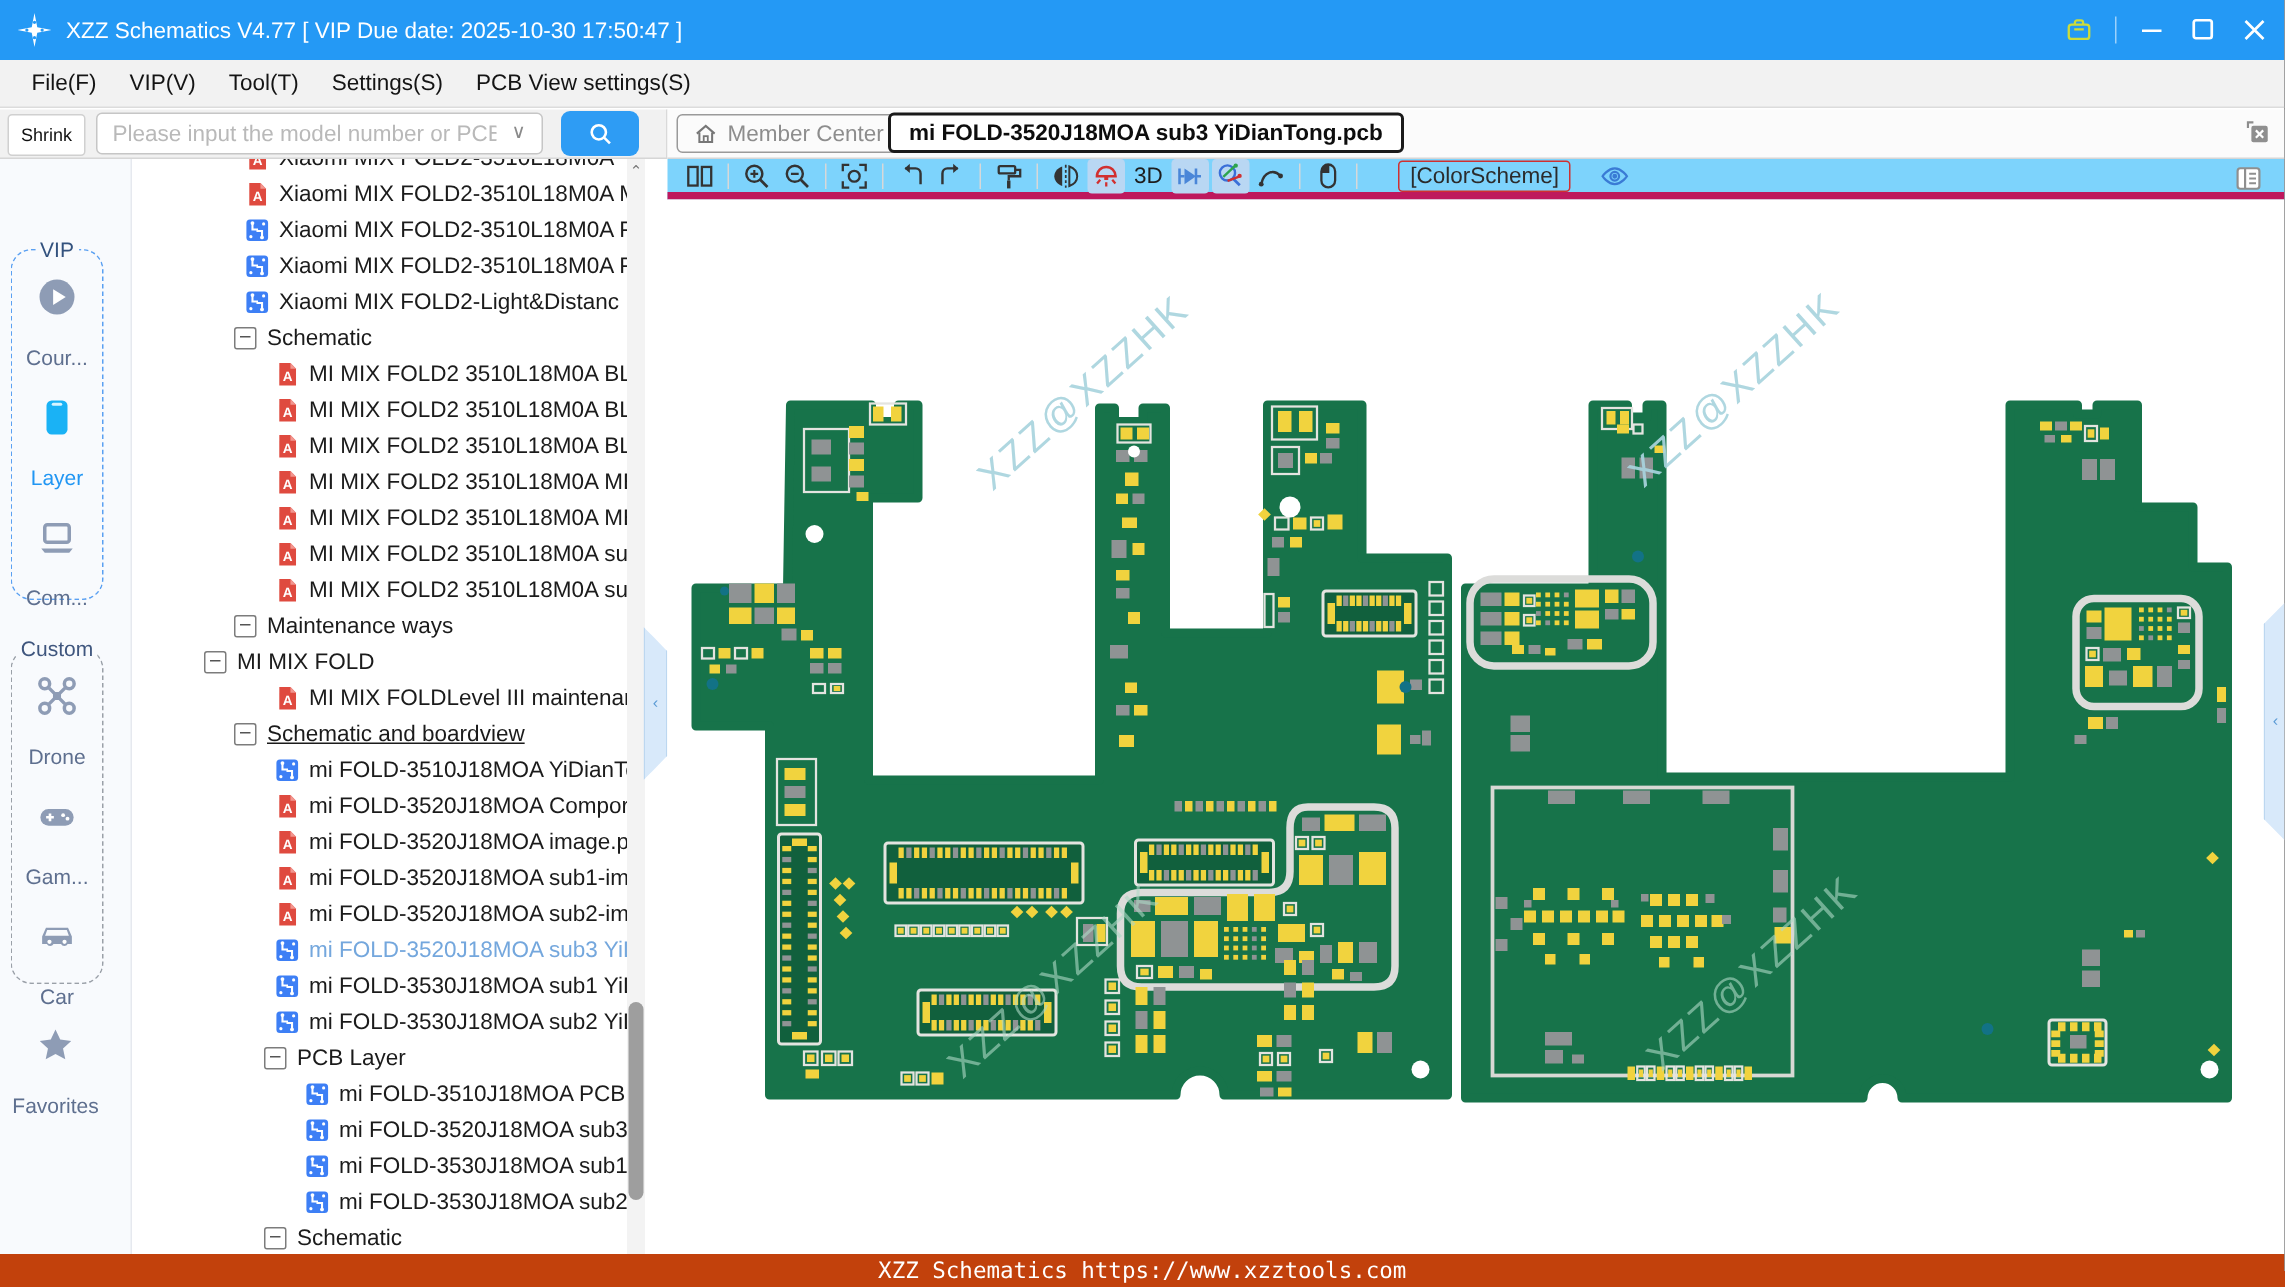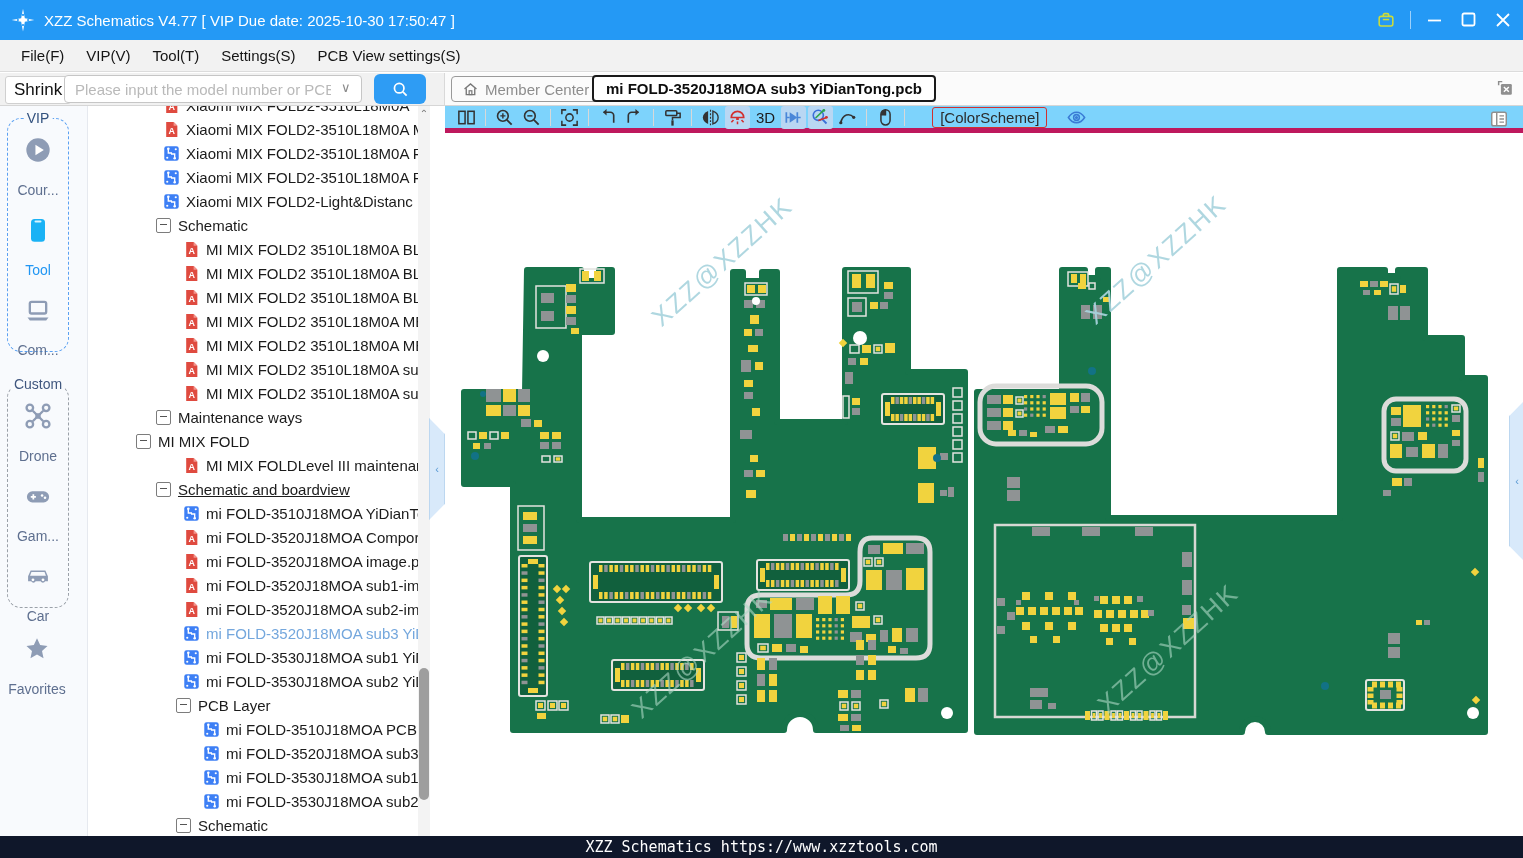--- a/index.html
+++ b/index.html
@@ -11,32 +11,32 @@
   #app-logo{margin-left:10px;width:26px;height:26px;}
   #window-title{color:#fff;font-size:15px;margin-left:8px;}
   #win-controls{position:absolute;right:10px;top:0;height:40px;display:flex;align-items:center;gap:14px;}
   .winbtn{width:20px;height:20px;display:grid;place-items:center;cursor:default;}
   .win-sep{width:1px;height:18px;background:rgba(255,255,255,.55);}
   
   #menubar{position:absolute;left:0;top:40px;width:1523px;height:32px;background:#f2f2f2;border-bottom:1px solid #dcdcdc;display:flex;align-items:center;padding-left:10px;box-sizing:border-box;}
   .menu-item{font-size:15px;color:#141414;padding:0 11px;height:100%;display:flex;align-items:center;}
   
   #topbar-left{position:absolute;left:0;top:73px;width:445px;height:33px;background:#f1f1f1;border-right:1px solid #d9d9d9;border-bottom:1px solid #d6d6d6;box-sizing:border-box;}
-  #shrink-btn{position:absolute;left:5px;top:3px;height:26px;padding:0 8px;background:#fff;border:1px solid #d0d0d0;border-radius:3px;font-size:17px;color:#111;display:flex;align-items:center;}
+  #shrink-btn{position:absolute;left:5px;top:3px;height:26px;padding:0 8px;background:#fff;border:1px solid #d0d0d0;border-radius:3px;font-size:12px;color:#111;display:flex;align-items:center;}
   #model-search{position:absolute;left:64px;top:2px;width:298px;height:28px;border:1px solid #c6c6c6;border-radius:4px;background:#fff;font-size:15px;color:#333;padding:0 30px 0 10px;box-sizing:border-box;font-family:"Liberation Sans",sans-serif;}
   #model-search::placeholder{color:#b9b9b9;}
   #search-chevron{position:absolute;left:341px;top:7px;color:#8a8a8a;font-size:13px;}
   #search-btn{position:absolute;left:374px;top:1px;width:52px;height:30px;background:#2e9cf4;border-radius:6px;display:grid;place-items:center;}
   #topbar-right{position:absolute;left:445px;top:73px;width:1078px;height:33px;background:#fbfbfb;border-bottom:1px solid #d6d6d6;box-sizing:border-box;}
   #member-center{position:absolute;left:6px;top:3px;height:24px;border:1px solid #9a9a9a;border-radius:4px;background:#fbfbfb;display:flex;align-items:center;gap:6px;padding:0 10px;color:#8d8d8d;font-size:15px;}
   #pcb-tab{position:absolute;left:147px;top:2px;height:23px;border:2px solid #1a1a1a;border-radius:4px;background:#fff;display:flex;align-items:center;padding:0 12px;font-size:15px;font-weight:bold;color:#0d0d0d;}
   #close-tabs{position:absolute;right:8px;top:5px;width:20px;height:20px;}
   
   #sidebar{position:absolute;left:0;top:106px;width:88px;height:730px;background:#f8fafd;border-right:1px solid #e6e9ef;box-sizing:border-box;}
-  .side-group{position:absolute;left:7px;width:60px;border-radius:14px;display:flex;flex-direction:column;align-items:center;padding:16px 0 10px 0;}
+  .side-group{position:absolute;left:7px;width:60px;border-radius:14px;display:flex;flex-direction:column;align-items:center;padding:16px 0 10px 0;margin-top:48px;}
   .side-group.vip{top:12px;height:206px;border:1.5px dashed #5aa0f2;}
   .side-group.custom{top:278px;height:196px;border:1.5px dashed #9aa0a8;}
   .side-group.plain{top:512px;border:none;width:74px;left:0;}
   .side-group-label{position:absolute;top:-9px;left:50%;transform:translateX(-50%);background:#f8fafd;padding:0 3px;font-size:14px;color:#3f567e;}
   .side-group.vip .side-group-label{color:#33527e;}
   .side-item{display:flex;flex-direction:column;align-items:center;gap:17px;margin-bottom:17px;}
   .side-icon{width:30px;height:30px;display:grid;place-items:center;}
   .side-icon svg{width:28px;height:28px;}
   .side-label{font-size:14px;color:#5e6f8f;}
   .side-item.active .side-label{color:#2196f3;}
@@ -61,21 +61,21 @@
   #viewer-toolbar{position:absolute;left:445px;top:106px;width:1078px;height:27px;background:#7dd3fc;border-bottom:5px solid #be185d;display:flex;align-items:center;padding-left:8px;box-sizing:border-box;}
   .tb-btn{width:25px;height:23px;display:grid;place-items:center;margin:0 1px;border-radius:3px;}
   .tb-btn svg{width:21px;height:21px;}
   .tb-btn.active{background:#b9d7f3;}
   .tb-sep{width:1px;height:17px;background:#d8d8d8;margin:0 5px;}
   .tb-label{font-size:15px;color:#1d1d1d;margin:0 3px;padding:0 2px;}
   .tb-label.boxed{border:1.5px solid #d03030;border-radius:3px;padding:1px 7px;margin-left:22px;color:#2b2b2b;}
   #panel-toggle{position:absolute;right:11px;top:3px;width:20px;height:20px;}
   #pcb-canvas{position:absolute;left:445px;top:133px;width:1078px;height:703px;background:#fff;}
   
-  #statusbar{position:absolute;left:0;top:836px;width:1523px;height:22px;background:#0f172a;display:flex;align-items:center;justify-content:center;}
+  #statusbar{position:absolute;left:0;top:836px;width:1523px;height:22px;background:#c2410c;display:flex;align-items:center;justify-content:center;}
   #status-text{color:#fff;font-size:15px;font-family:"DejaVu Sans Mono",monospace;}
 </style>
 </head>
 <body>
 
 <div id="app">
 
   <div id="titlebar">
     <svg id="app-logo" viewBox="0 0 24 24">
       <path d="M12 1.5l1.7 8.8 8.8 1.7-8.8 1.7-1.7 8.8-1.7-8.8-8.8-1.7 8.8-1.7z" fill="#fff"></path>
@@ -163,21 +163,21 @@
           </span>
           <span class="side-label">Cour...</span>
         </div>
         <div class="side-item active">
           <span class="side-icon">
             <svg viewBox="0 0 24 24">
               <rect x="6" y="2.5" width="12" height="19.5" rx="3" fill="#1ab2f5"></rect>
               <rect x="9" y="3.8" width="6" height="1.8" rx="0.9" fill="#d8f4ff"></rect>
             </svg>
           </span>
-          <span class="side-label">Tool</span>
+          <span class="side-label">Layer</span>
         </div>
         <div class="side-item">
           <span class="side-icon">
             <svg viewBox="0 0 24 24">
               <rect x="5" y="5" width="14" height="10" rx="1.5" fill="none" stroke="#8e9cb5" stroke-width="2"></rect>
               <path d="M3 18.5h18l-2 2.5H5z" fill="#8e9cb5"></path>
             </svg>
           </span>
           <span class="side-label">Com...</span>
         </div>

